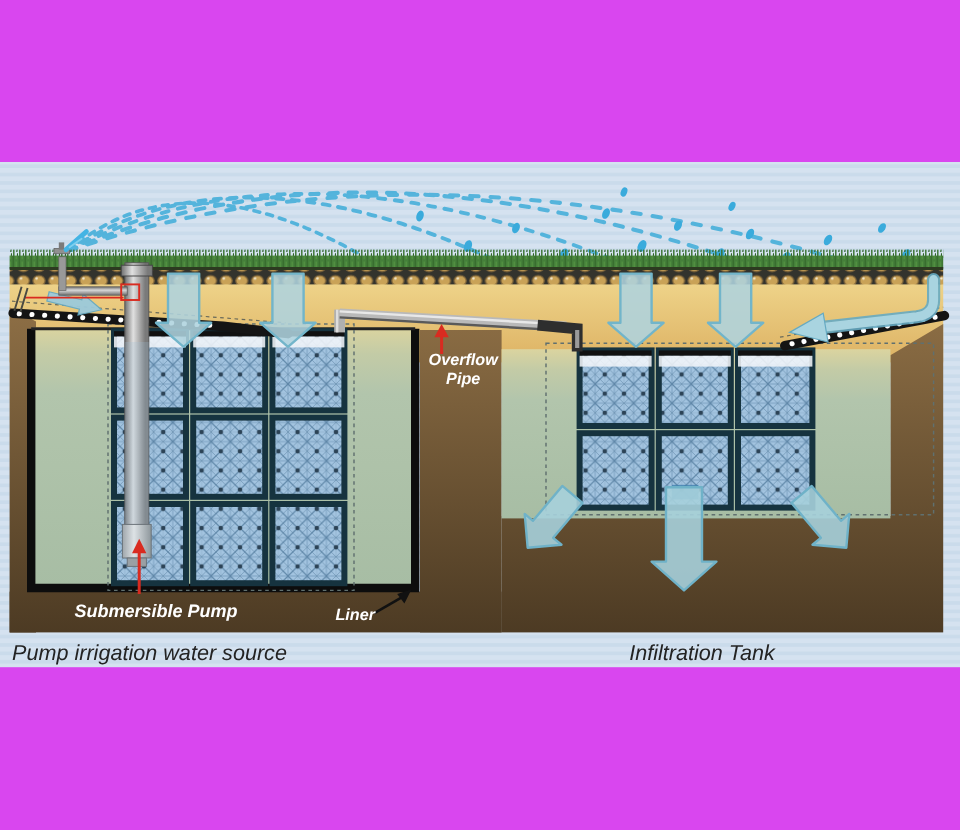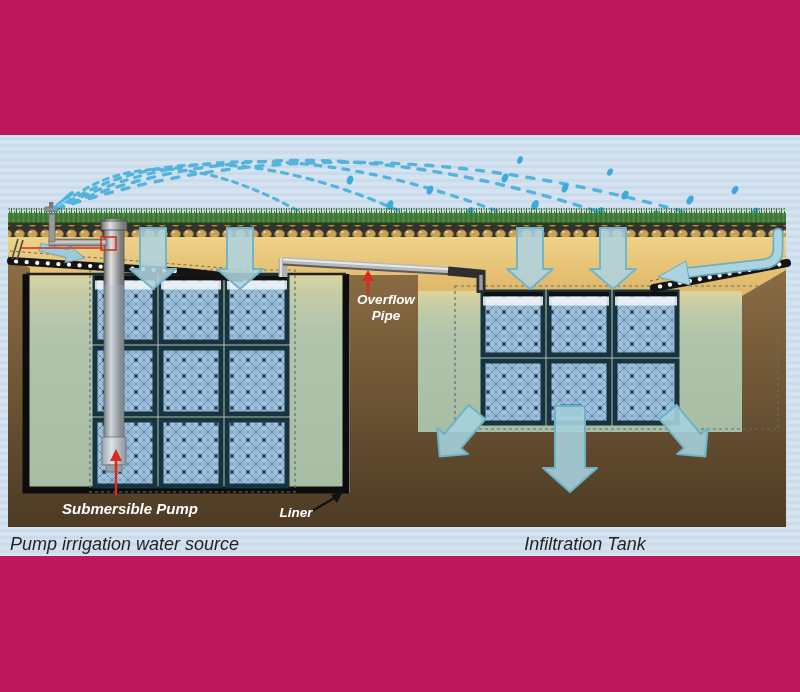--- a/index.html
+++ b/index.html
@@ -1,16 +1,16 @@
 <!DOCTYPE html>
 <html><head>
 <meta charset="utf-8">
 <style>
   html,body{margin:0;padding:0;background:#ffffff;}
-  .stage{position:relative;width:800px;height:692px;background:#be185d;overflow:hidden;
+  .stage{position:relative;width:800px;height:692px;background:#d946ef;overflow:hidden;
          font-family:"Liberation Sans", sans-serif;}
   svg{position:absolute;left:0;top:0;}
   text{font-family:"Liberation Sans", sans-serif;}
   .lbl-white{fill:#ffffff;font-style:italic;font-weight:600;}
   .lbl-caption{fill:#232323;font-style:italic;font-weight:400;}
 </style>
 </head>
 <body>
 
 <div class="stage">

